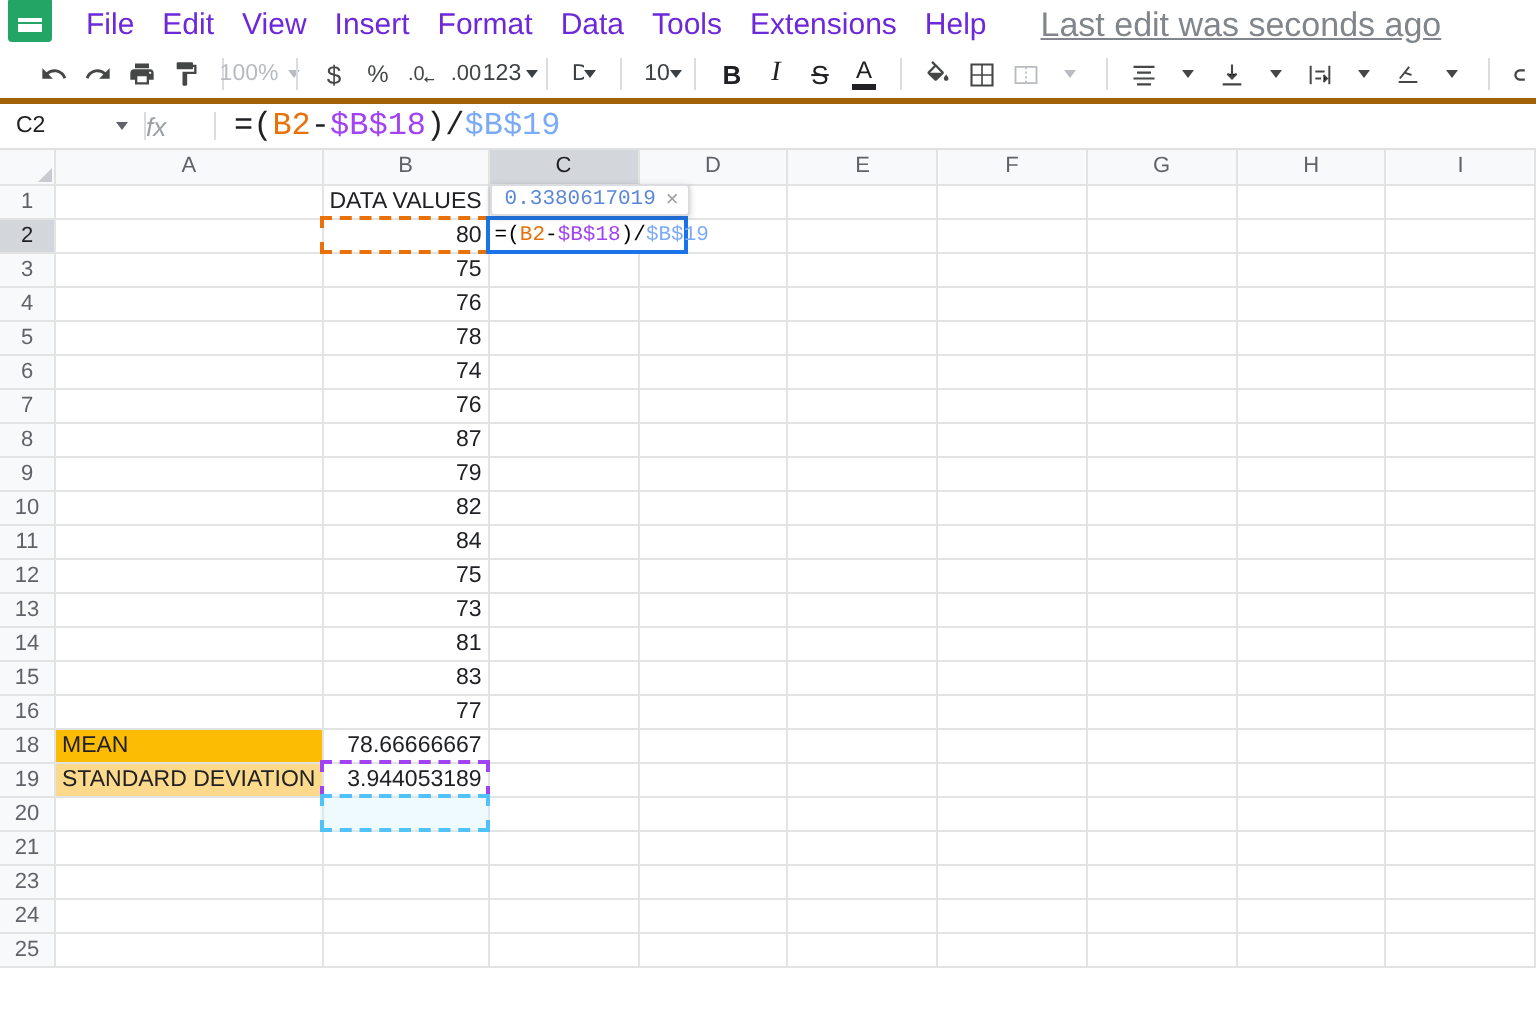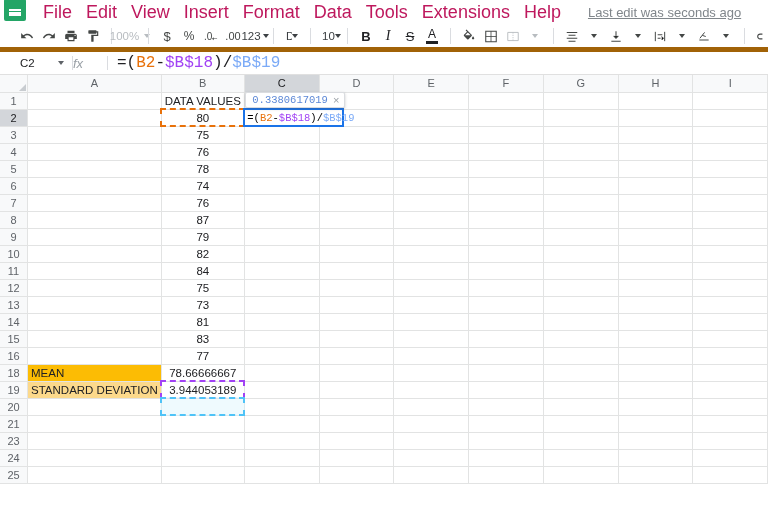--- a/index.html
+++ b/index.html
@@ -37,41 +37,41 @@
   }
   #sheets-logo::before {
     content: "";
     position: absolute;
     left: 5px; top: 12.5px;
     width: 12px; height: 1px;
     background: #23a566;
     z-index: 2;
   }
   .menu-item {
-    font-size: 18px;
-    color: #be185d;
+    font-size: 15px;
+    color: #6d28d9;
     padding: 3px 7px;
     border-radius: 3px;
     white-space: nowrap;
     cursor: default;
   }
   #lastedit {
-    font-size: 13px;
+    font-size: 17px;
     color: #80868b;
     margin-left: 20px;
     text-decoration: underline;
     white-space: nowrap;
   }
   
   #toolbar {
     height: 27px;
     display: flex;
     align-items: center;
     background: #fff;
-    border-bottom: 5px solid #a16207;
+    border-bottom: 3px solid #a16207;
     padding-left: 16px;
     gap: 0px;
   }
   .tb {
     display: flex;
     align-items: center;
     justify-content: center;
     height: 22px;
     min-width: 22px;
     color: #444746;
@@ -113,21 +113,21 @@
     align-items: center;
     background: #fff;
     border-bottom: 1px solid #e0e0e0;
     font-size: 11.5px;
   }
   #namebox {
     width: 72px;
     height: 100%;
     display: flex;
     align-items: center;
-    padding-left: 20px;
+    padding-left: 8px;
     color: #202124;
     font-size: 11.5px;
     position: relative;
   }
   #namebox .caret { color: #5f6368; margin-left:auto; margin-right:8px; }
   .fb-sep { width:1px; height:14px; background:#dadce0; }
   #fx {
     width: 34px;
     color: #9aa0a6;
     font-family: Liberation Sans, sans-serif;
@@ -200,21 +200,21 @@
     color: #5f6368;
     font-size: 11px;
     border-right: 1px solid #c0c0c0;
     border-bottom: 1px solid #dadce0;
     width: 28px;
   }
   td.rowhead.sel {
     background: #d3d6da;
     color: #202124;
   }
-  td.num { text-align: center; padding-right: 4px; }
+  td.num { text-align: right; padding-right: 4px; }
   td.ctr { text-align: center; }
   .w-a { width: 130px; }
   .w-b { width: 78px; }
   .w-o { width: 78px; }
   
   .fill-amber  { background: #fcbc04; margin-left: 12px; }
   .fill-amber2 { background: #fcd98b; }
   
   .ovl { position: absolute; pointer-events: none; }
   #ref-b2 {

